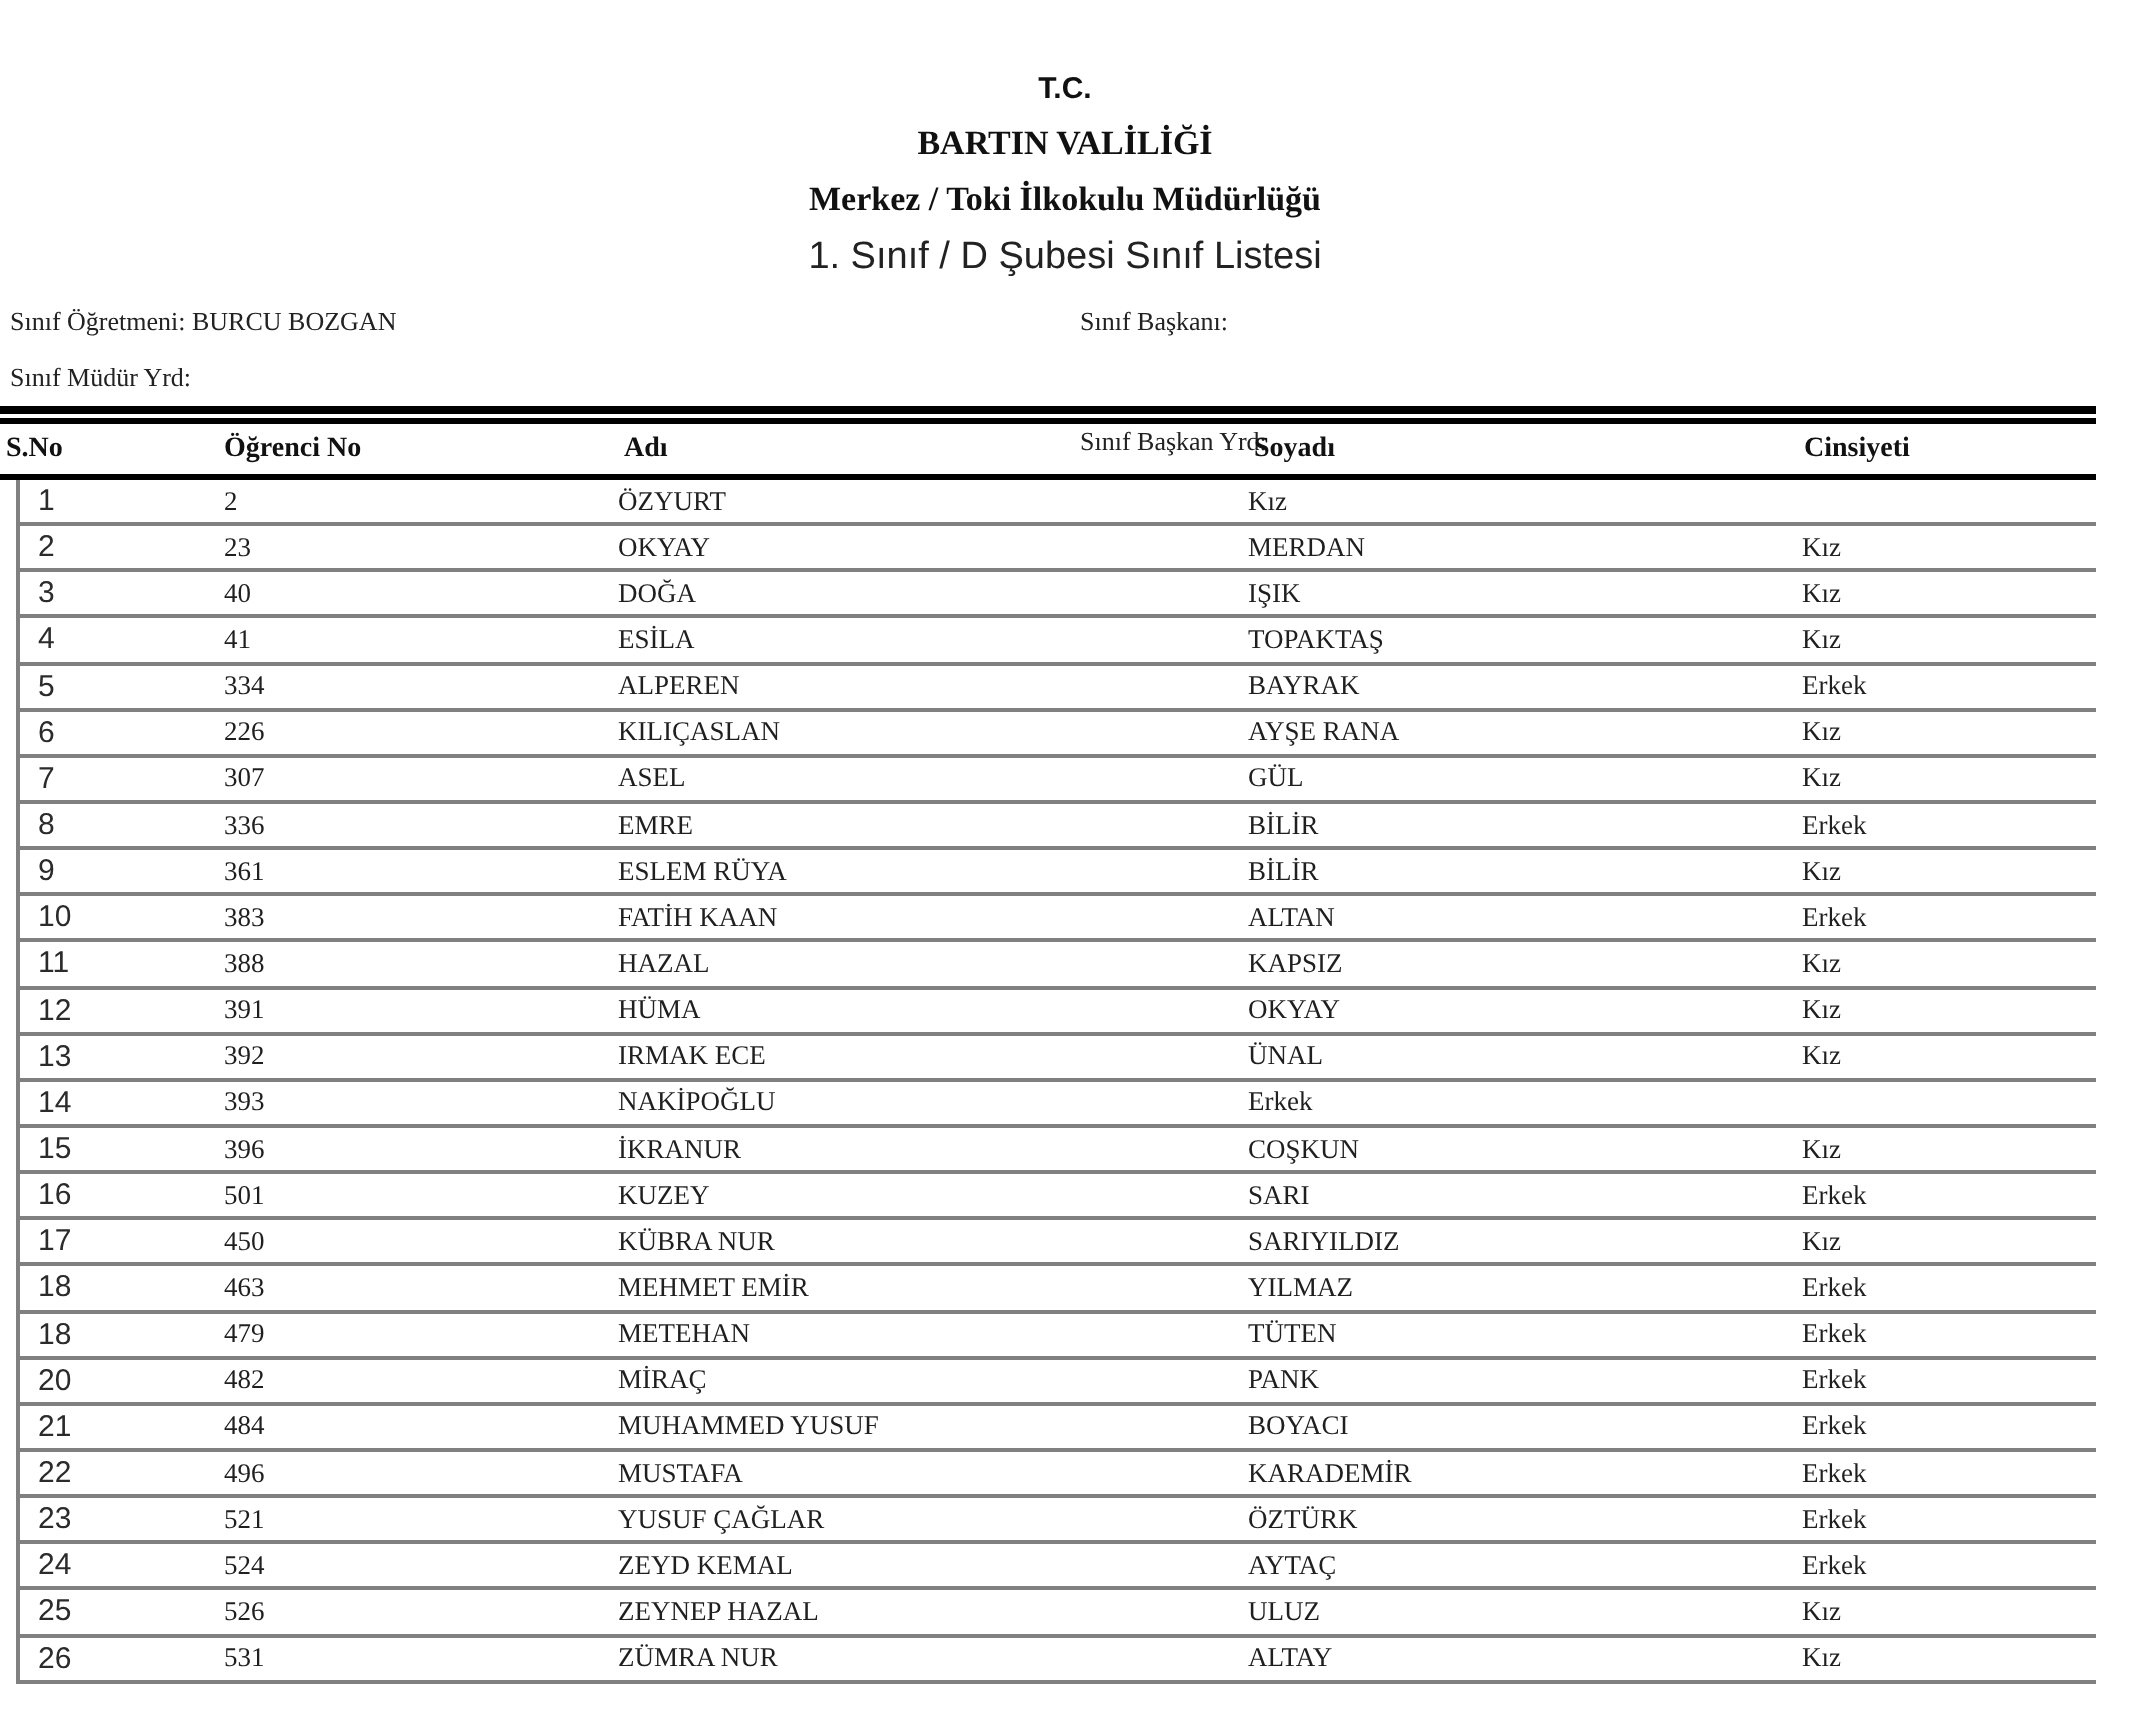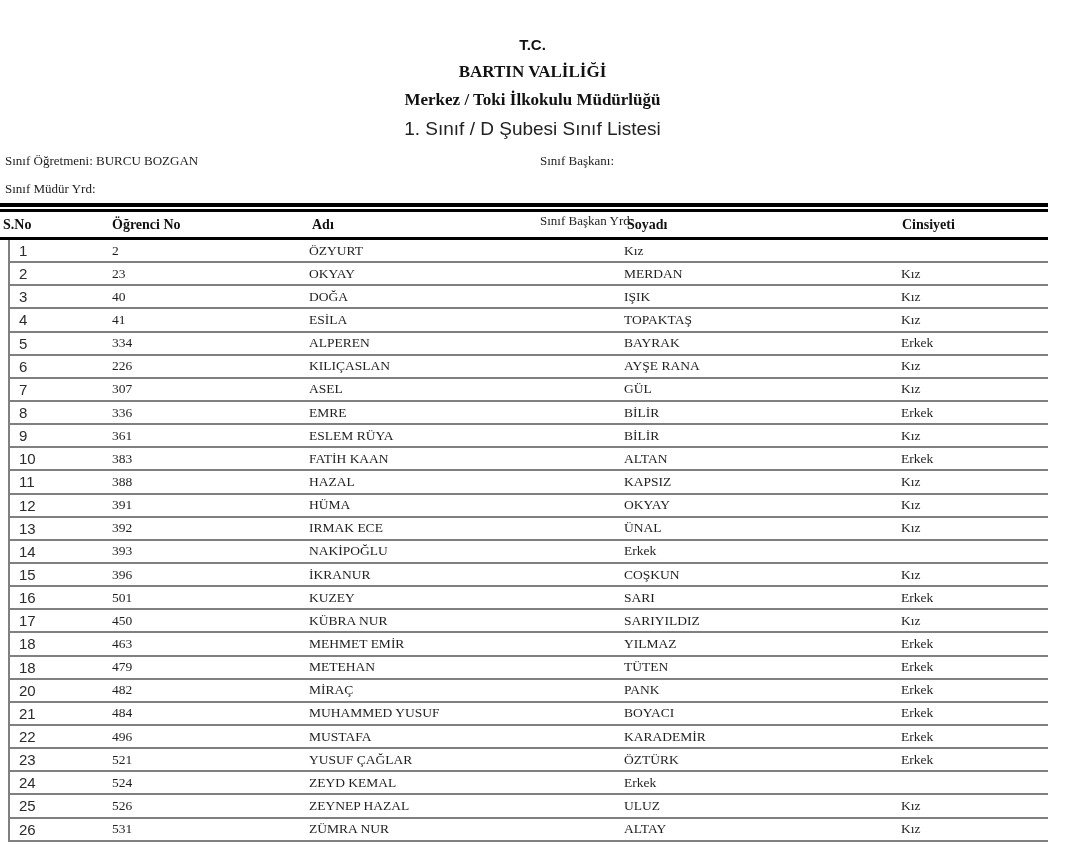--- a/index.html
+++ b/index.html
@@ -252,20 +252,21 @@
         <div class="tcell c0">23</div>
         <div class="tcell c1">521</div>
         <div class="tcell c2">YUSUF ÇAĞLAR</div>
         <div class="tcell c3">ÖZTÜRK</div>
         <div class="tcell c4">Erkek</div>
       </div>
       <div class="trow">
         <div class="tcell c0">24</div>
         <div class="tcell c1">524</div>
         <div class="tcell c2">ZEYD KEMAL</div>
+        <div class="tcell c3">AYTAÇ</div>
         <div class="tcell c4">Erkek</div>
       </div>
       <div class="trow">
         <div class="tcell c0">25</div>
         <div class="tcell c1">526</div>
         <div class="tcell c2">ZEYNEP HAZAL</div>
         <div class="tcell c3">ULUZ</div>
         <div class="tcell c4">Kız</div>
       </div>
       <div class="trow">

